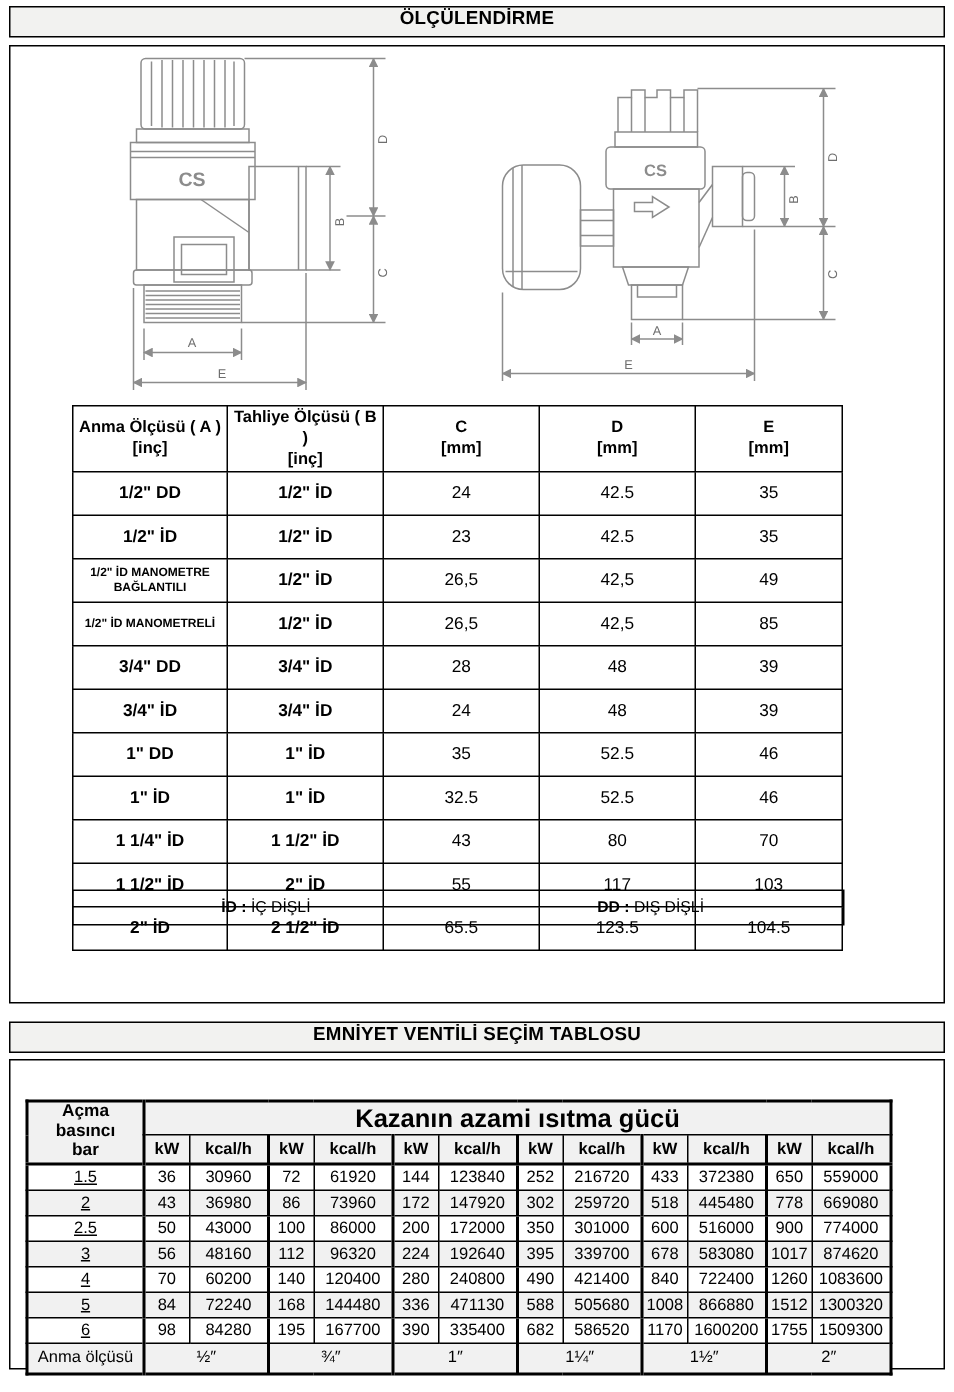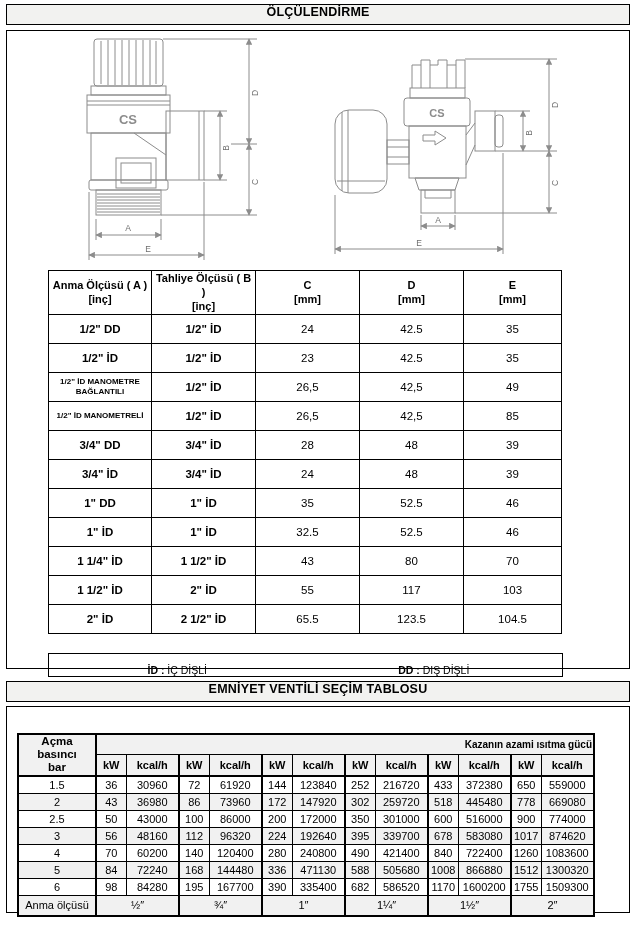--- a/index.html
+++ b/index.html
@@ -28,39 +28,39 @@
     border-collapse:collapse; table-layout:fixed; font-size:11.5px; border:1.5px solid #000;
   }
   .t1 th, .t1 td { border:1px solid #000; text-align:center; vertical-align:middle; padding:1px 2px; }
   .t1 thead th { font-weight:bold; font-size:11px; height:30px; line-height:1.25; }
   .t1 tbody td { height:26px; }
   .t1 tbody td:nth-child(1), .t1 tbody td:nth-child(2) { font-weight:bold; }
   .t1 tbody td.small { font-size:8px; line-height:1.3; }
 
   
   .legend {
-    position:absolute; left:41px; top:622px; width:513px; height:22px;
-    border:1px solid #000; display:flex; align-items:flex-end; font-size:10.5px;
+    position:absolute; left:41px; top:562px; width:513px; height:22px;
+    border:1px solid #000; display:flex; align-items:center; font-size:10.5px;
   }
   .legend-item { width:50%; text-align:center; }
   .legend-item b { font-weight:bold; }
 
   
   .t2 {
     position:absolute; left:10px; top:26px; width:576px;
     border-collapse:collapse; table-layout:fixed; font-size:11px; border:2px solid #000;
   }
   .t2 th, .t2 td { border:1px solid #000; text-align:center; vertical-align:middle; padding:0 1px; height:16px; }
   .t2 thead th { background:#f1f1f1; font-weight:bold; }
   .t2 thead { border-bottom:2px solid #000; }
   .t2 .bar-hdr { font-size:11.5px; line-height:1.15; border-right:2px solid #000;margin-top:24px; }
-  .t2 .group-hdr { border-left:2px solid #ef4444; font-size:10px;text-align:right; }
+  .t2 .group-hdr { border-left:2px solid #ef4444; font-size:17px; }
   .t2 tr.units th:nth-child(odd) { border-left:2px solid #000; }
   .t2 tbody tr:nth-child(even) td { background:#f1f1f1; }
-  .t2 tbody td:first-child { border-right:2px solid #000; }
+  .t2 tbody td:first-child { border-right:2px solid #000;text-decoration:underline; }
   .t2 tbody td:nth-child(even) { border-left:2px solid #000; }
   .t2 tfoot td { background:#f1f1f1; height:19px; }
   .t2 tfoot td:first-child { border-right:2px solid #000; }
   .t2 tfoot td.size { border-left:2px solid #000; }
 </style>
 </head>
 <body>
 
 <div class="section-header"><span>ÖLÇÜLENDİRME</span></div>
 

